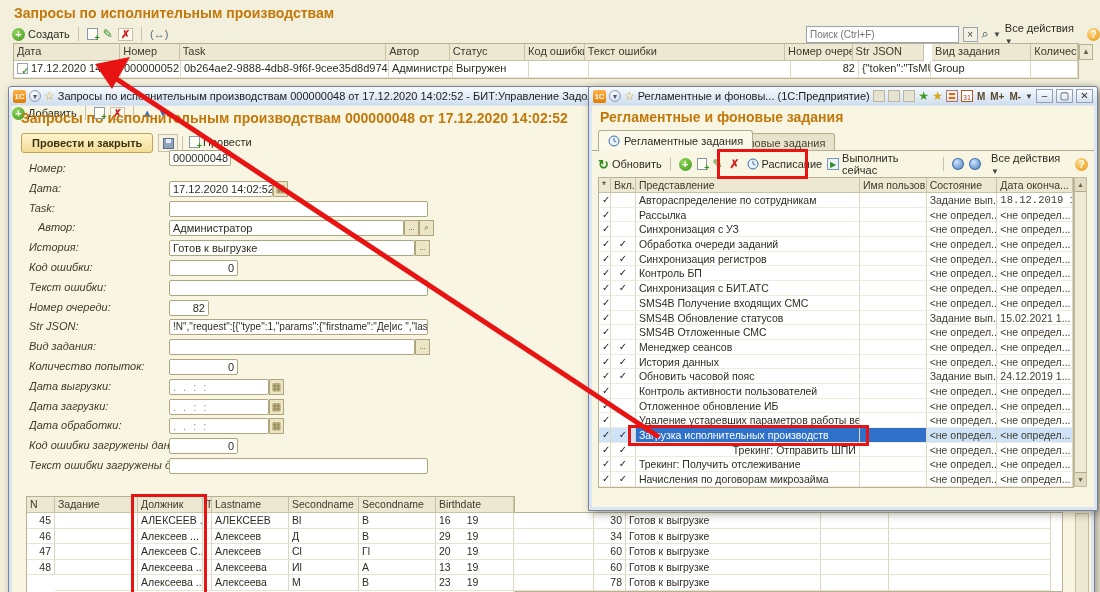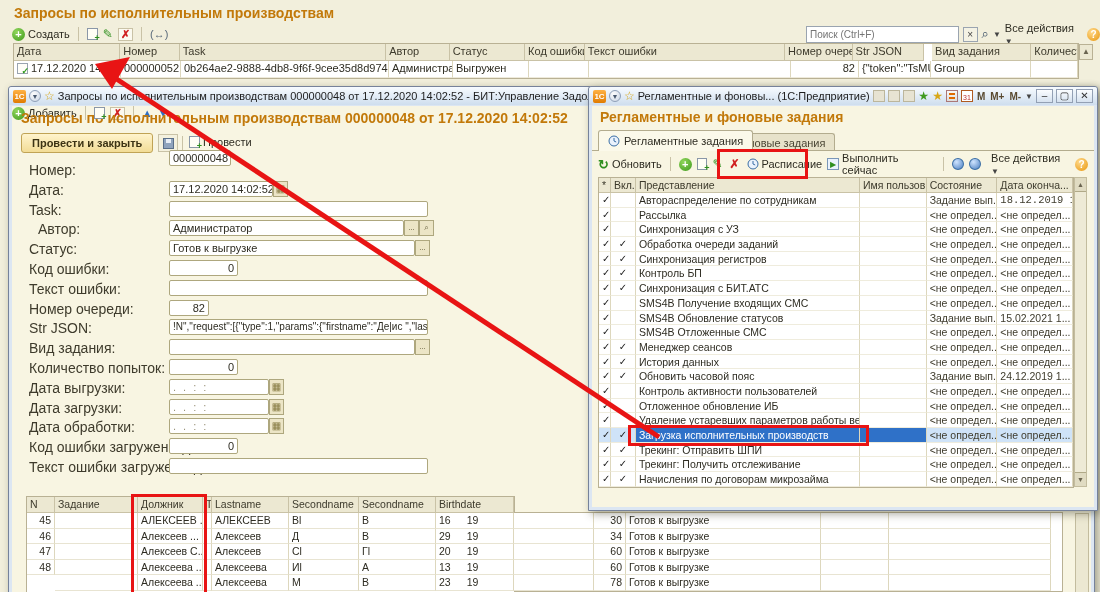--- a/index.html
+++ b/index.html
@@ -56,21 +56,21 @@
   .m-btn { font-size:10px; font-weight:bold; color:#5a4a30; padding:0 1px; }
   .wc-btn { width:17px; height:14px; border:1px solid #93a0b4; background:linear-gradient(#fbfdff,#d6e2f0); font-size:10px; line-height:12px; text-align:center; color:#333; }
 
   
   #doc-win { left:8px; top:86px; width:1087px; height:560px; }
   .doc-heading { left:9px; top:4px; font-size:14px; font-weight:bold; color:#c2790a; white-space:nowrap; }
   .btn-gold { left:9px; top:27px; height:20px; padding:0 10px; background:linear-gradient(#fff4cd,#f2dc96); border:1px solid #c0a355; border-radius:3px; font-size:11px; font-weight:bold; color:#3c3314; line-height:18px; }
   .mini-btn { height:18px; width:20px; border:1px solid #c9c2a6; background:#f4f1de; display:flex; align-items:center; justify-content:center; }
   .ic-floppy { width:11px; height:11px; background:#8fa3bd; border:1px solid #5a6f8a; position:relative; }
   .ic-floppy::after { content:""; position:absolute; left:2px; top:0; width:5px; height:4px; background:#e8eef6; }
-  .frow-label { font-size:14px; color:#3e3b2c; }
+  .frow-label { font-size:11px; color:#3e3b2c;font-style:italic; }
   .fbox { background:#fff; border:1px solid #aea77e; border-radius:2px; height:16px; font-size:11px; padding:0 3px; line-height:14px; overflow:hidden; white-space:nowrap; }
   .fbtn { width:15px; height:16px; background:#ece5c6; border:1px solid #aea77e; font-size:8px; text-align:center; line-height:14px; color:#57502e; }
   .fbtn.cal { color:#857940; font-size:10px; }
   .empty-date { color:#9a937a; letter-spacing:2px; }
   .doc-tb-toolbar { left:14px; top:372px; display:flex; align-items:center; gap:5px; font-size:11px; }
   .arr-up { color:#2e6fc4; font-size:11px; }
   .doc-tbl { left:14px; top:390px; width:489px; font-size:10.5px; }
   .doc-tbl .hdr .c { height:16px; }
   .doc-tbl .data .c { height:15.5px; border-bottom:1px solid #e8e4d2; }
   .doc-right { left:502px; top:406px; width:549px; font-size:10.5px; background:#fff; border:1px solid #b9b194; border-left:none; }
@@ -194,21 +194,21 @@
           <div class="abs frow-label nowrap" style="left: 17px; top: 95.6px;">Task:</div>
           <div class="abs" style="left: 157px; top: 94.6px; display: flex;">
             <div class="fbox" style="width: 259px;"></div>
           </div>
           <div class="abs frow-label nowrap" style="left: 17px; top: 115.4px; margin-left: 9px;">Автор:</div>
           <div class="abs" style="left: 157px; top: 114.4px; display: flex;">
             <div class="fbox" style="width: 235px;">Администратор</div>
             <div class="fbtn">...</div>
             <div class="fbtn">⌕</div>
           </div>
-          <div class="abs frow-label nowrap" style="left: 17px; top: 135.2px;">Статус:</div>
+          <div class="abs frow-label nowrap" style="left: 17px; top: 135.2px;">История:</div>
           <div class="abs" style="left: 157px; top: 134.2px; display: flex;">
             <div class="fbox" style="width: 246px;">Готов к выгрузке</div>
             <div class="fbtn">...</div>
           </div>
           <div class="abs frow-label nowrap" style="left: 17px; top: 155px;">Код ошибки:</div>
           <div class="abs" style="left: 157px; top: 154px; display: flex;">
             <div class="fbox ra" style="width: 69px;">0</div>
           </div>
           <div class="abs frow-label nowrap" style="left: 17px; top: 174.8px;">Текст ошибки:</div>
           <div class="abs" style="left: 157px; top: 173.8px; display: flex;">
@@ -583,21 +583,21 @@
               <div class="c nowrap check" style="width: 12px;">✓</div>
               <div class="c nowrap check" style="width: 25px;">✓</div>
               <div class="c nowrap name" style="width: 225px;">Загрузка исполнительных производств</div>
               <div class="c nowrap user" style="width: 67px;"></div>
               <div class="c nowrap dim-val" style="width: 71px;">&lt;не определ...</div>
               <div class="c nowrap dim-val" style="width: 76px;">&lt;не определ...</div>
             </div>
             <div class="trow data">
               <div class="c nowrap check" style="width: 12px;">✓</div>
               <div class="c nowrap check" style="width: 25px;">✓</div>
-              <div class="c nowrap name" style="width: 225px;">Трекинг: Отправить ШПИ</div>
+              <div class="c nowrap name" style="width: 225px; text-align: right;">Трекинг: Отправить ШПИ</div>
               <div class="c nowrap user" style="width: 67px;"></div>
               <div class="c nowrap dim-val" style="width: 71px;">&lt;не определ...</div>
               <div class="c nowrap dim-val" style="width: 76px;">&lt;не определ...</div>
             </div>
             <div class="trow data">
               <div class="c nowrap check" style="width: 12px;">✓</div>
               <div class="c nowrap check" style="width: 25px;">✓</div>
               <div class="c nowrap name" style="width: 225px;">Трекинг: Получить отслеживание</div>
               <div class="c nowrap user" style="width: 67px;"></div>
               <div class="c nowrap dim-val" style="width: 71px;">&lt;не определ...</div>

